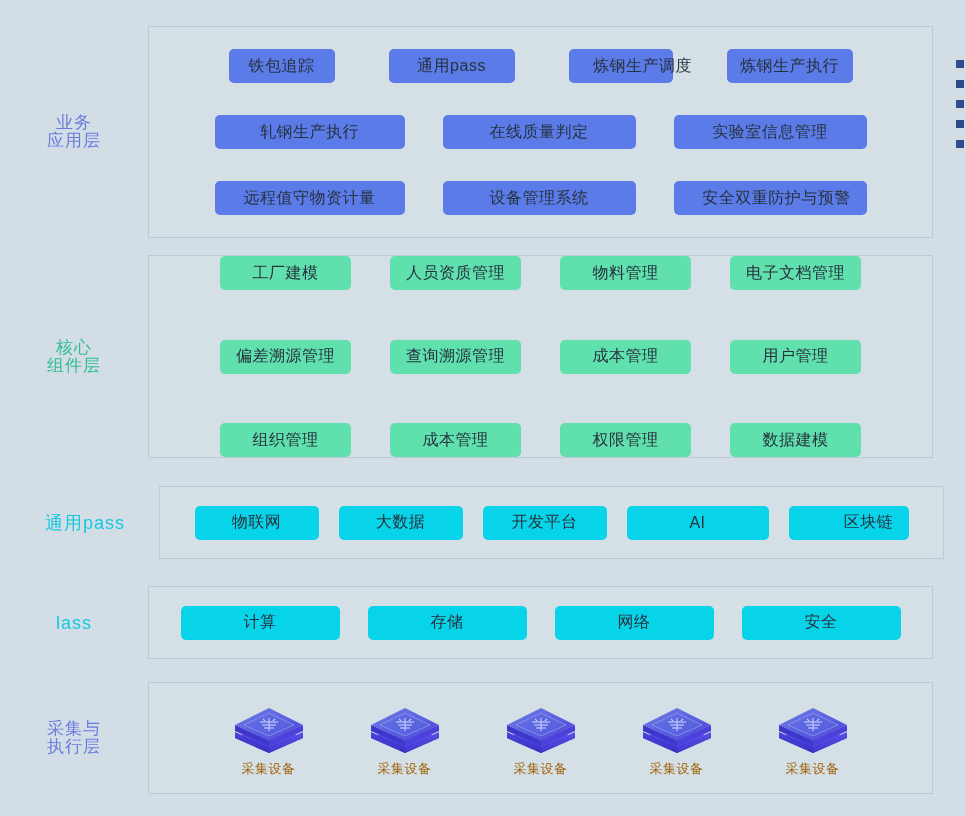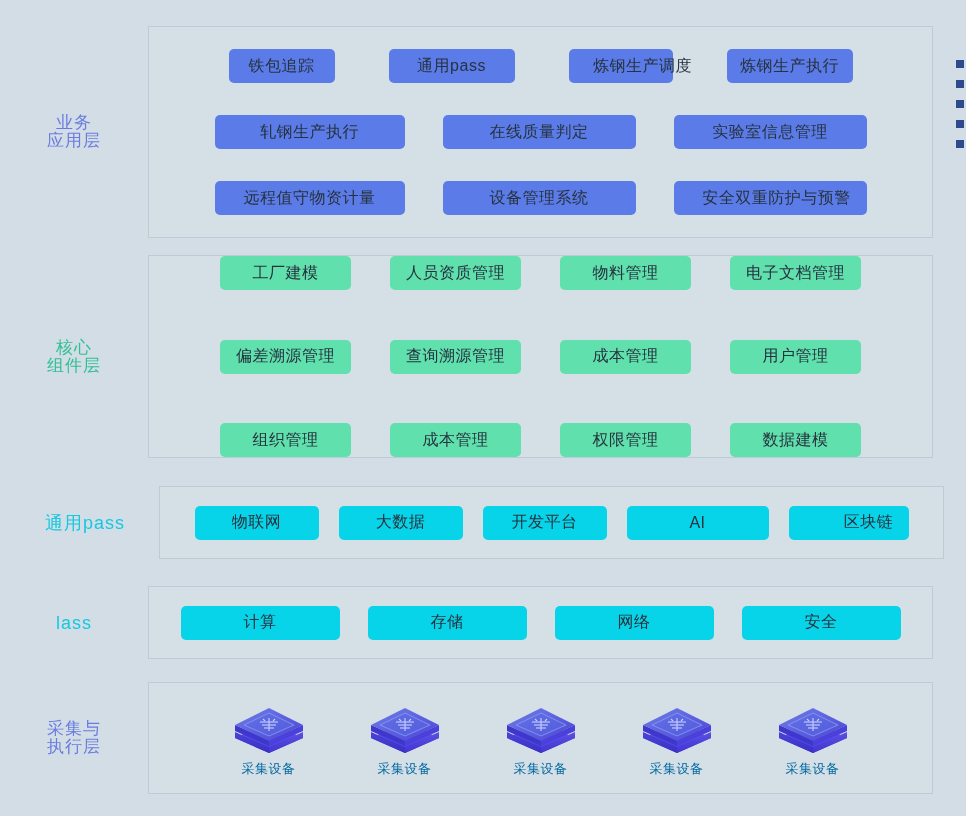--- a/index.html
+++ b/index.html
@@ -101,21 +101,21 @@
   #layer-acq .layer-label{color:#6b7ce0;}
   #layer-acq .panel{margin-right:33px;flex-direction:row;justify-content:center;align-items:center;}
   .dev{
     width:136px;
     display:flex;flex-direction:column;align-items:center;justify-content:center;
   }
   .dev-icon{width:74px;height:56px;position:relative;}
   .dev-label{
     margin-top:5px;
     font-size:13px;
-    color:#0369a1;
+    color:#a16207;
     letter-spacing:.5px;
   }
 
   
   #edge-list{
     position:absolute;right:0;top:60px;width:18px;
   }
   #edge-list .bullet{
     width:8px;height:8px;background:#2e4a8c;margin-bottom:12px;margin-left:8px;
   }

